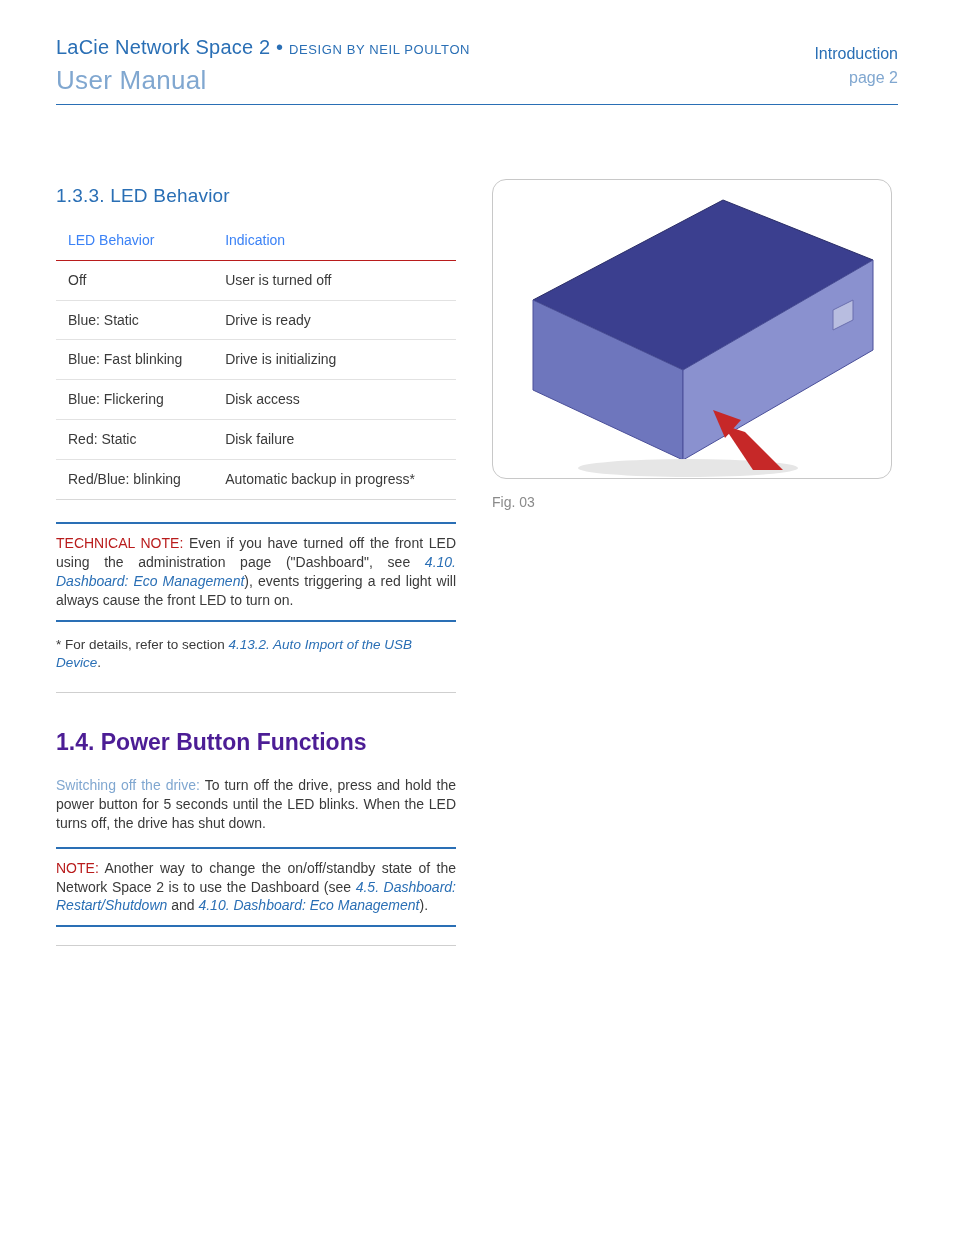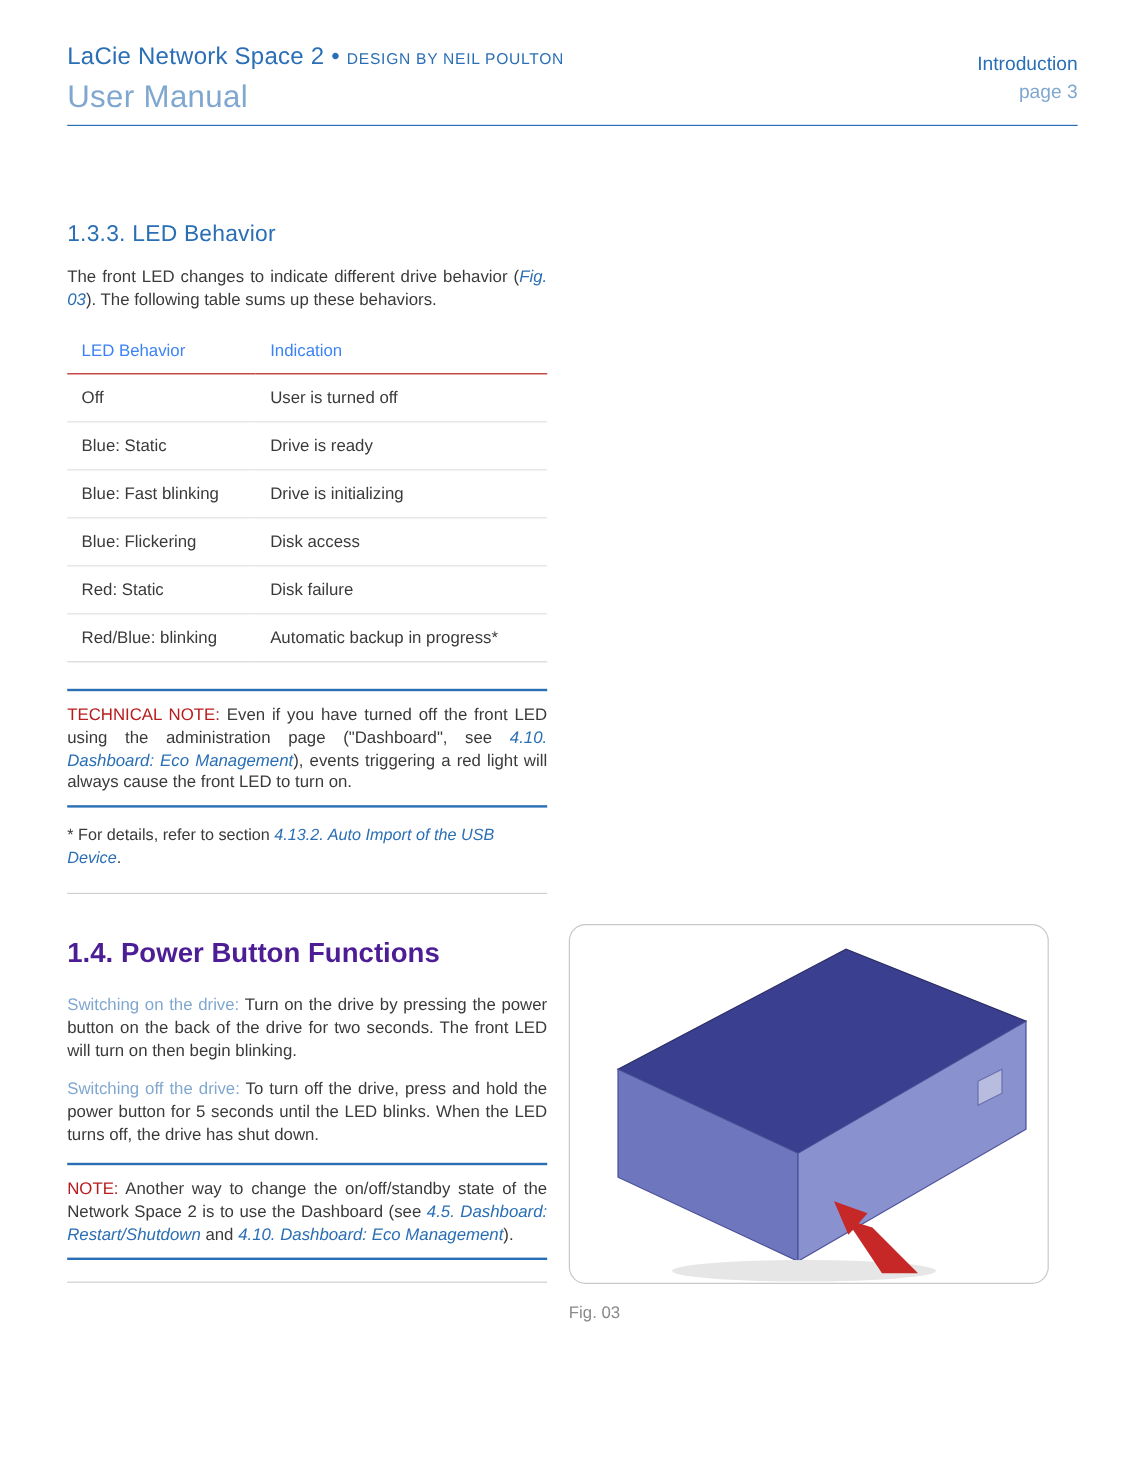--- a/index.html
+++ b/index.html
@@ -49,22 +49,21 @@
     font-size: 16px;
   }
   .hdr-right .r2 {
     color: #80a7d0;
     font-size: 16px;
     margin-top: 2px;
   }
   
   .cols {
     display: flex;
-    gap: 18px;
-    align-items: flex-end;
+    gap: 36px;
   }
   .col-left {
     width: 400px;
     flex: 0 0 400px;
   }
   .col-right {
     flex: 1;
   }
   h3.sec-minor {
     color: #2a6fb5;
@@ -165,32 +164,29 @@
     <div class="hdr-left">
       <div class="line1">
         <span>LaCie Network Space 2</span>
         <span>•</span>
         <span class="sub">DESIGN BY NEIL POULTON</span>
       </div>
       <div class="line2">User Manual</div>
     </div>
     <div class="hdr-right">
       <div>Introduction</div>
-      <div class="r2">page 3</div>
+      <div class="r2">page 2</div>
     </div>
   </div>
 
   <div class="cols">
     <div class="col-left">
 
       <h3 class="sec-minor">1.3.3.   LED Behavior</h3>
 
-      <p class="body">
-        <span>The front LED changes to indicate different drive behavior (</span><span class="link-inline">Fig. 03</span><span>). The following table sums up these behaviors.</span>
-      </p>
 
       <table class="led">
         <thead>
           <tr>
             <th>LED Behavior</th>
             <th>Indication</th>
           </tr>
         </thead>
         <tbody>
           <tr>
@@ -225,23 +221,20 @@
       </div>
 
       <p class="footnote">
         <span>* For details, refer to section </span><span class="link-inline">4.13.2. Auto Import of the USB Device</span><span>.</span>
       </p>
 
       <hr class="sep">
 
       <h2 class="sec-major">1.4.  Power Button Functions</h2>
 
-      <p class="body">
-        <span class="lead-label">Switching on the drive: </span><span>Turn on the drive by pressing the power but­ton on the back of the drive for two seconds. The front LED will turn on then begin blinking.</span>
-      </p>
 
       <p class="body">
         <span class="lead-label">Switching off the drive: </span><span>To turn off the drive, press and hold the power button for 5 seconds until the LED blinks. When the LED turns off, the drive has shut down.</span>
       </p>
 
       <div class="note-block">
         <span class="label">NOTE:</span><span> Another way to change the on/off/standby state of the Net­work Space 2 is to use the Dashboard (see </span><span class="link-inline">4.5. Dashboard: Restart/Shutdown</span><span> and </span><span class="link-inline">4.10. Dashboard: Eco Management</span><span>).</span>
       </div>
 
       <hr class="sep" style="margin-top:18px;">

